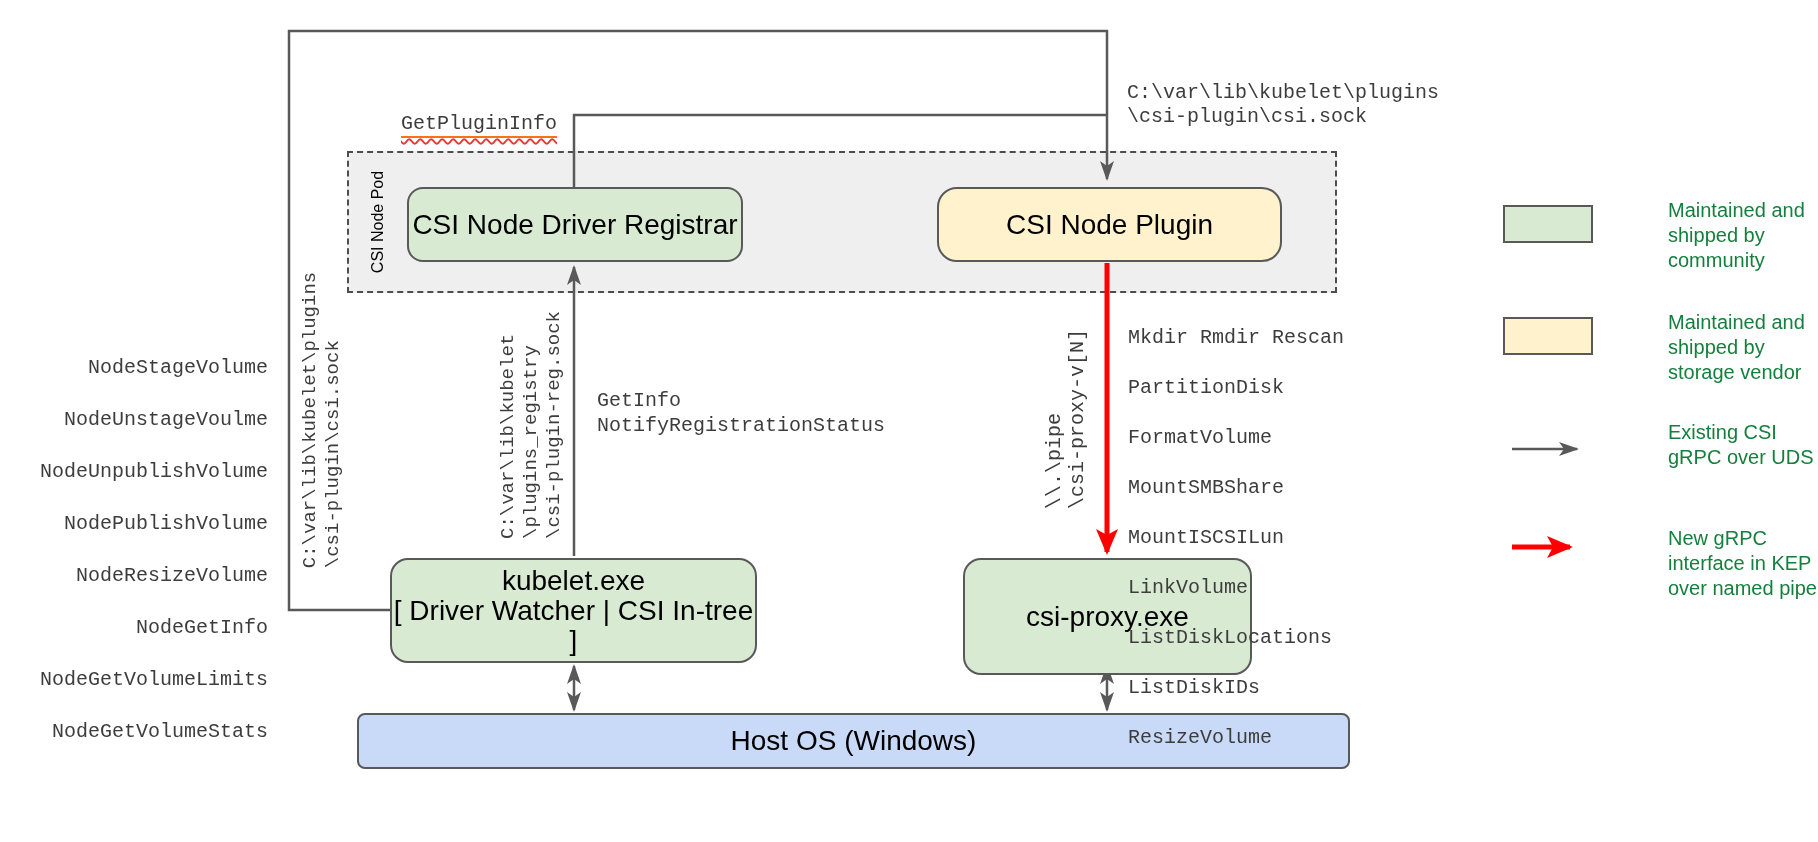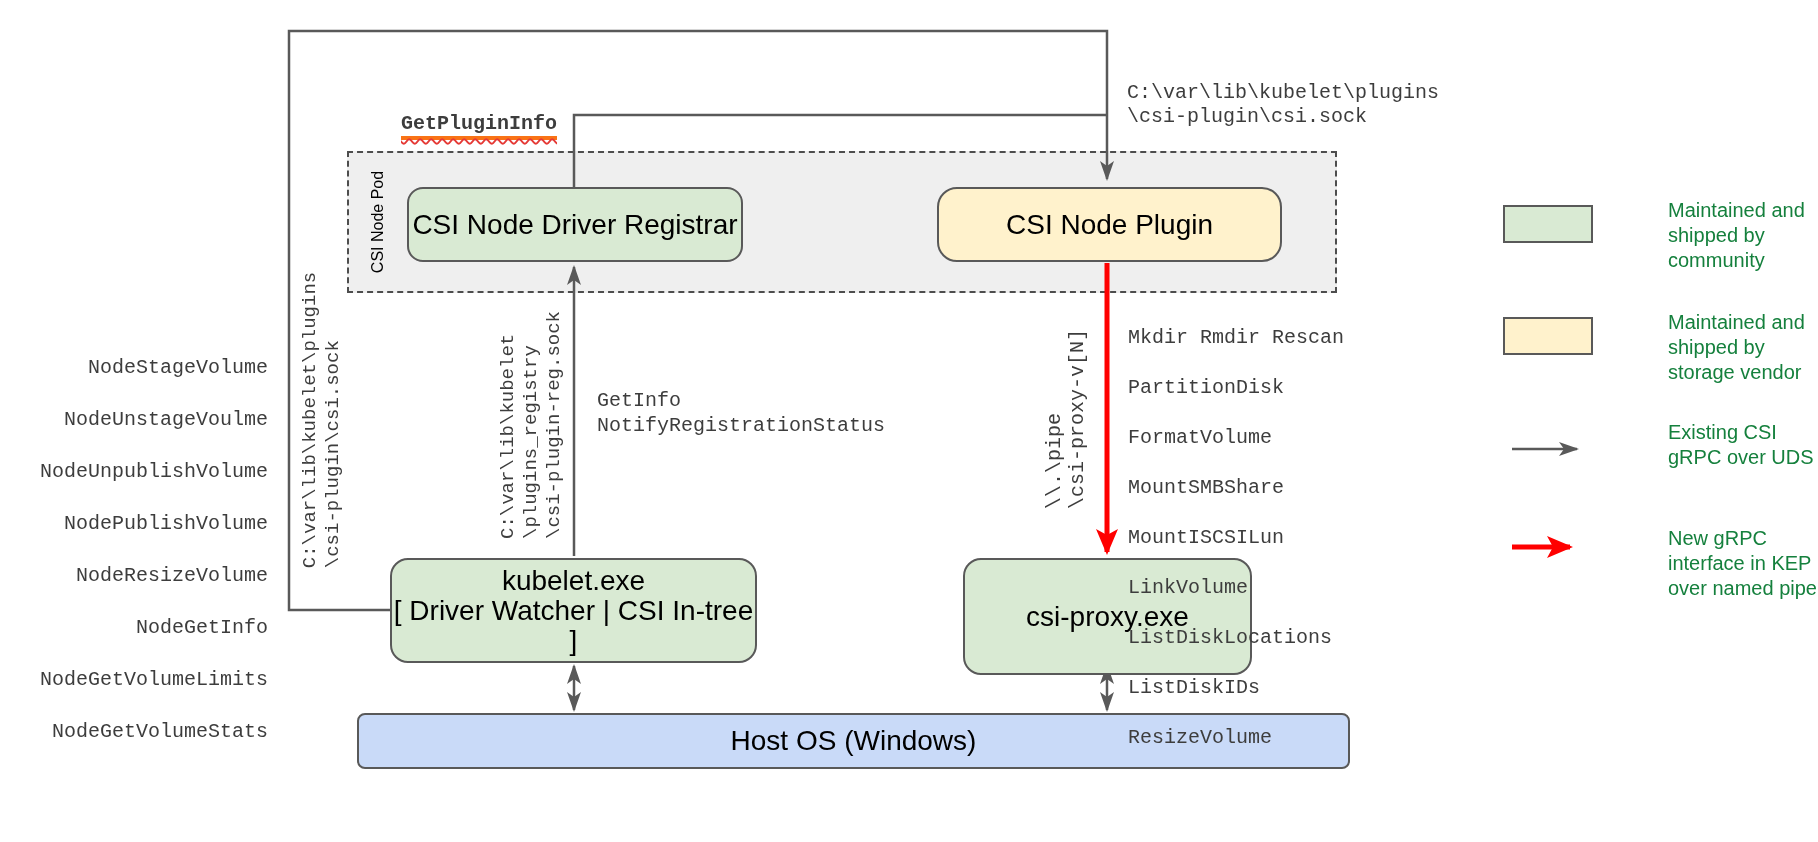--- a/index.html
+++ b/index.html
@@ -34,24 +34,23 @@
   .csiproxy  { left:963px; top:558px; width:289px; height:117px; border-radius:18px; }
   .hostos    { left:357px; top:713px; width:993px; height:56px; border-radius:8px; }
 
   
   .m {
     position:absolute; z-index:4; font-family:"Liberation Mono", monospace;
     font-size:20px; color:#3d3d3d; white-space:pre-line; line-height:25px;
   }
   .gpi {
     left:401px; top:112px; line-height:24px; white-space:pre;
-    border-bottom:4px solid #f97316;
+    border-bottom:2px solid #f97316;
     text-decoration:underline wavy #e53935 2px;
     text-underline-offset:9px;
-    font-weight:bold;
   }
   .sock-top { left:1127px; top:81px; line-height:24px; }
   .node-methods { left:28px; top:329px; width:240px; text-align:right; line-height:26px; }
   .node-methods div { white-space:pre; }
   .getinfo { left:597px; top:388px; }
   .proxy-calls { left:1128px; top:300px; }
   .proxy-calls div { white-space:pre; }
 
   
   .rot {

